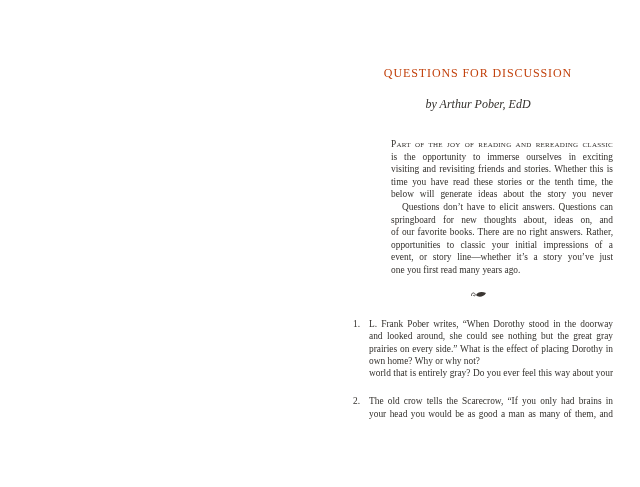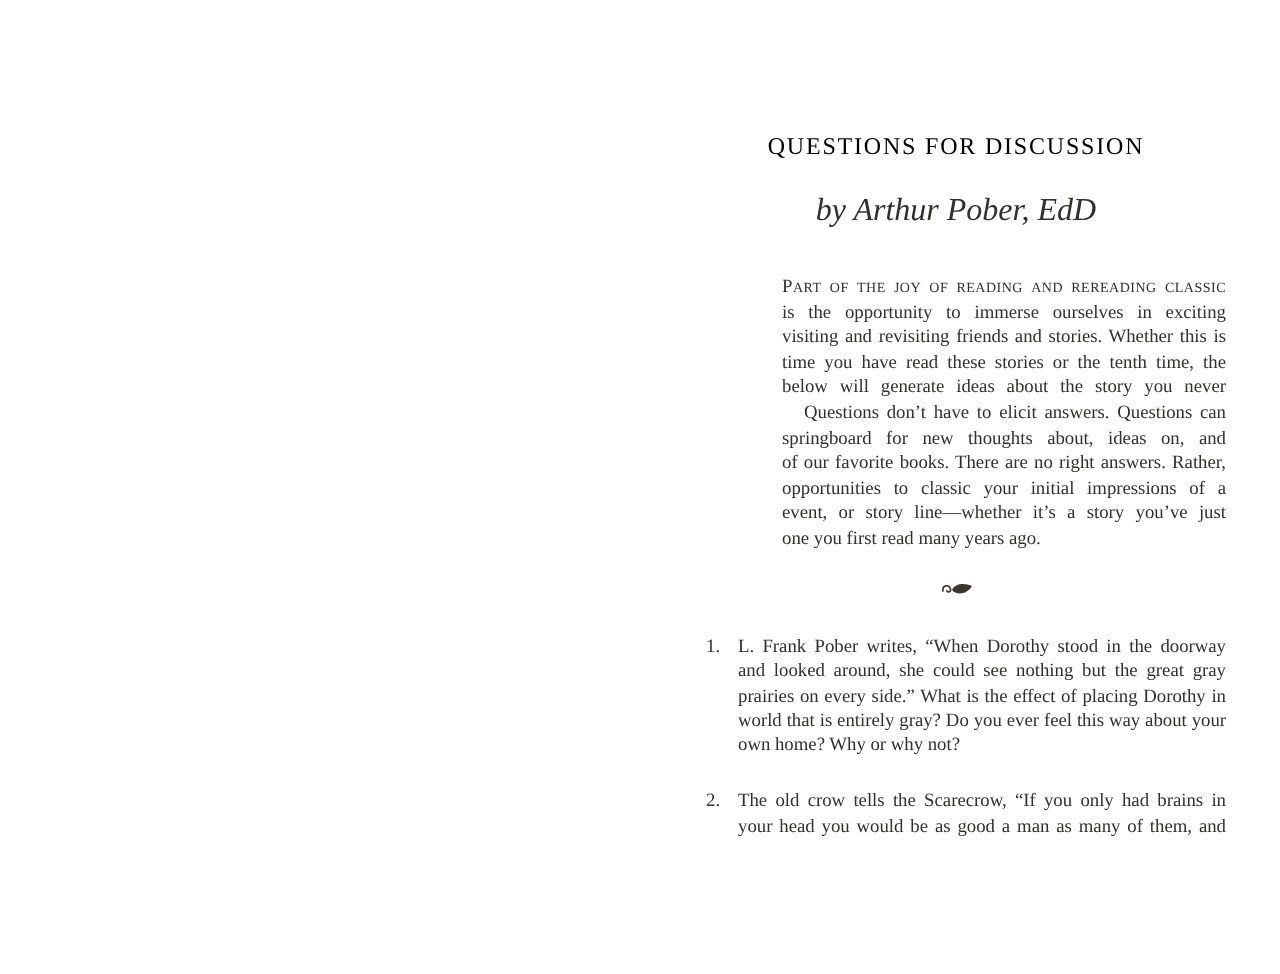--- a/index.html
+++ b/index.html
@@ -20,31 +20,31 @@
     height: 487px;
   }
   .title {
     position: absolute;
     top: 66px;
     left: 0;
     width: 100%;
     text-align: center;
     font-size: 12px;
     letter-spacing: 0.9px;
-    color: #000000;
+    color: #c2410c;
     white-space: nowrap;
   }
   .byline {
     position: absolute;
     top: 97px;
     left: 0;
     width: 100%;
     text-align: center;
     font-style: italic;
-    font-size: 16px;
+    font-size: 12px;
   }
   .intro {
     position: absolute;
     top: 138px;
     left: 0;
     width: 100%;
     font-size: 9.4px;
     line-height: 12.6px;
   }
   .intro .line { height: 12.6px; margin-left: 48px; }
@@ -113,22 +113,22 @@
       </svg>
     </div>
 
     <div class="questions" id="questions">
         <div class="q">
           <span class="qnum">1.</span>
           <div>
             <div class="line">L. Frank Pober writes, “When Dorothy stood in the doorway</div>
             <div class="line">and looked around, she could see nothing but the great gray</div>
             <div class="line">prairies on every side.” What is the effect of placing Dorothy in a</div>
+            <div class="line last">own home? Why or why not?</div>
             <div class="line">world that is entirely gray? Do you ever feel this way about your</div>
-            <div class="line last">own home? Why or why not?</div>
           </div>
         </div>
         <div class="q">
           <span class="qnum">2.</span>
           <div>
             <div class="line">The old crow tells the Scarecrow, “If you only had brains in</div>
             <div class="line">your head you would be as good a man as many of them, and</div>
           </div>
         </div>
       </div>

